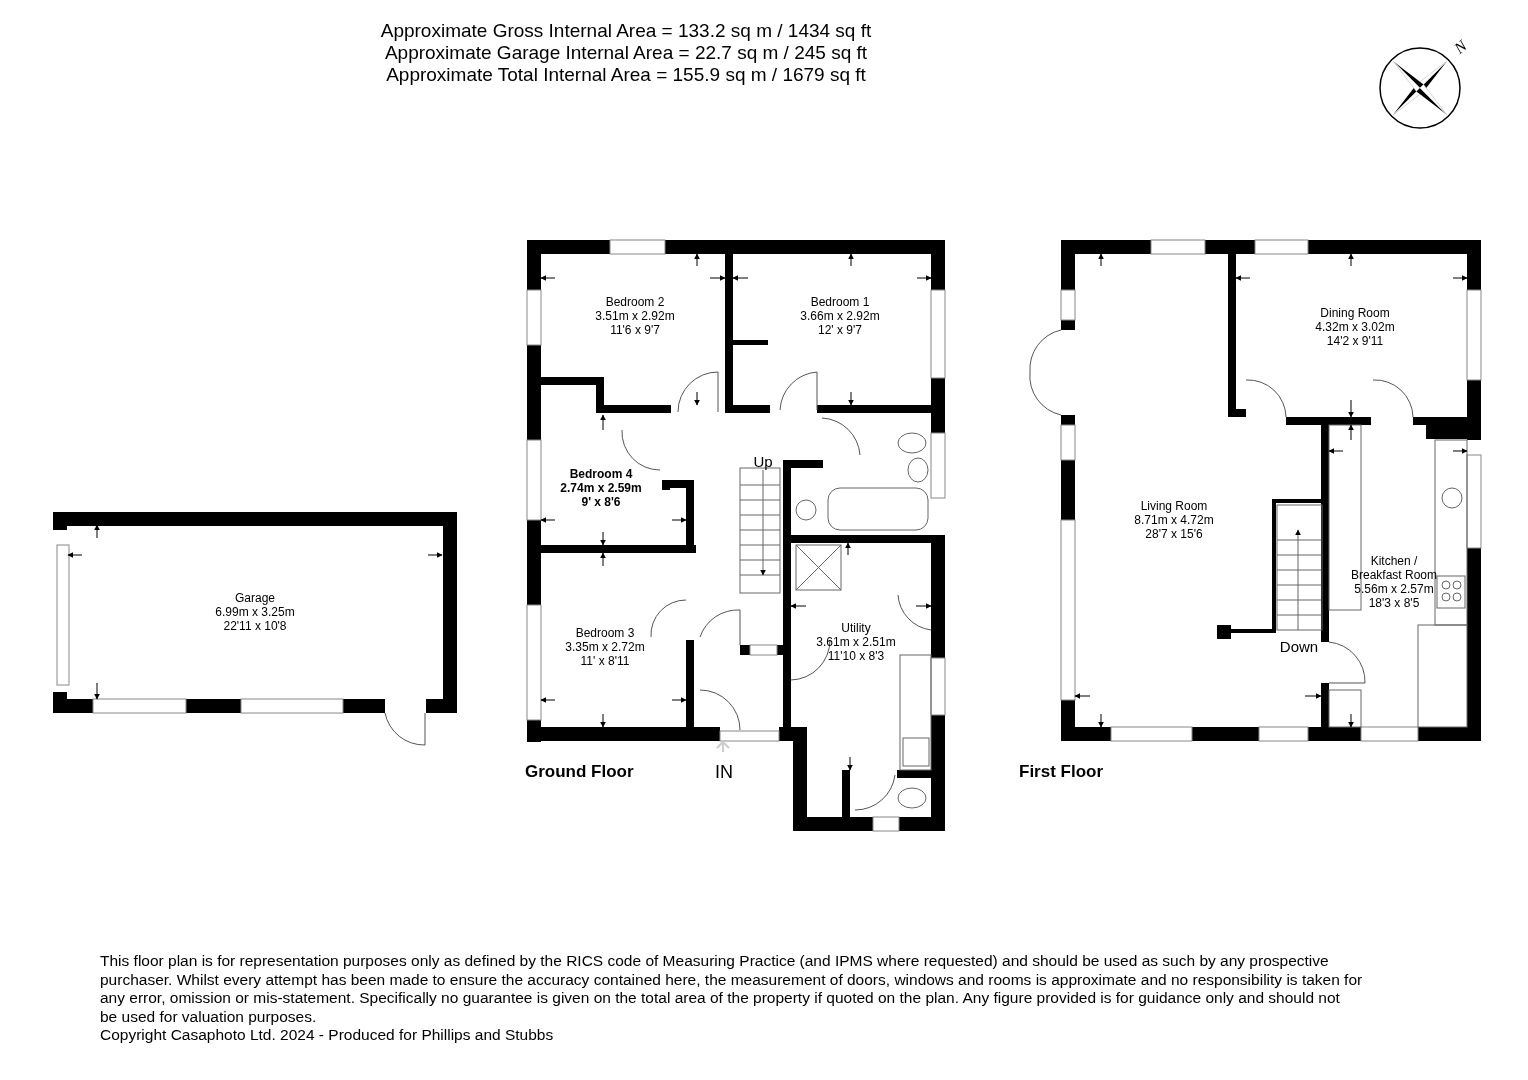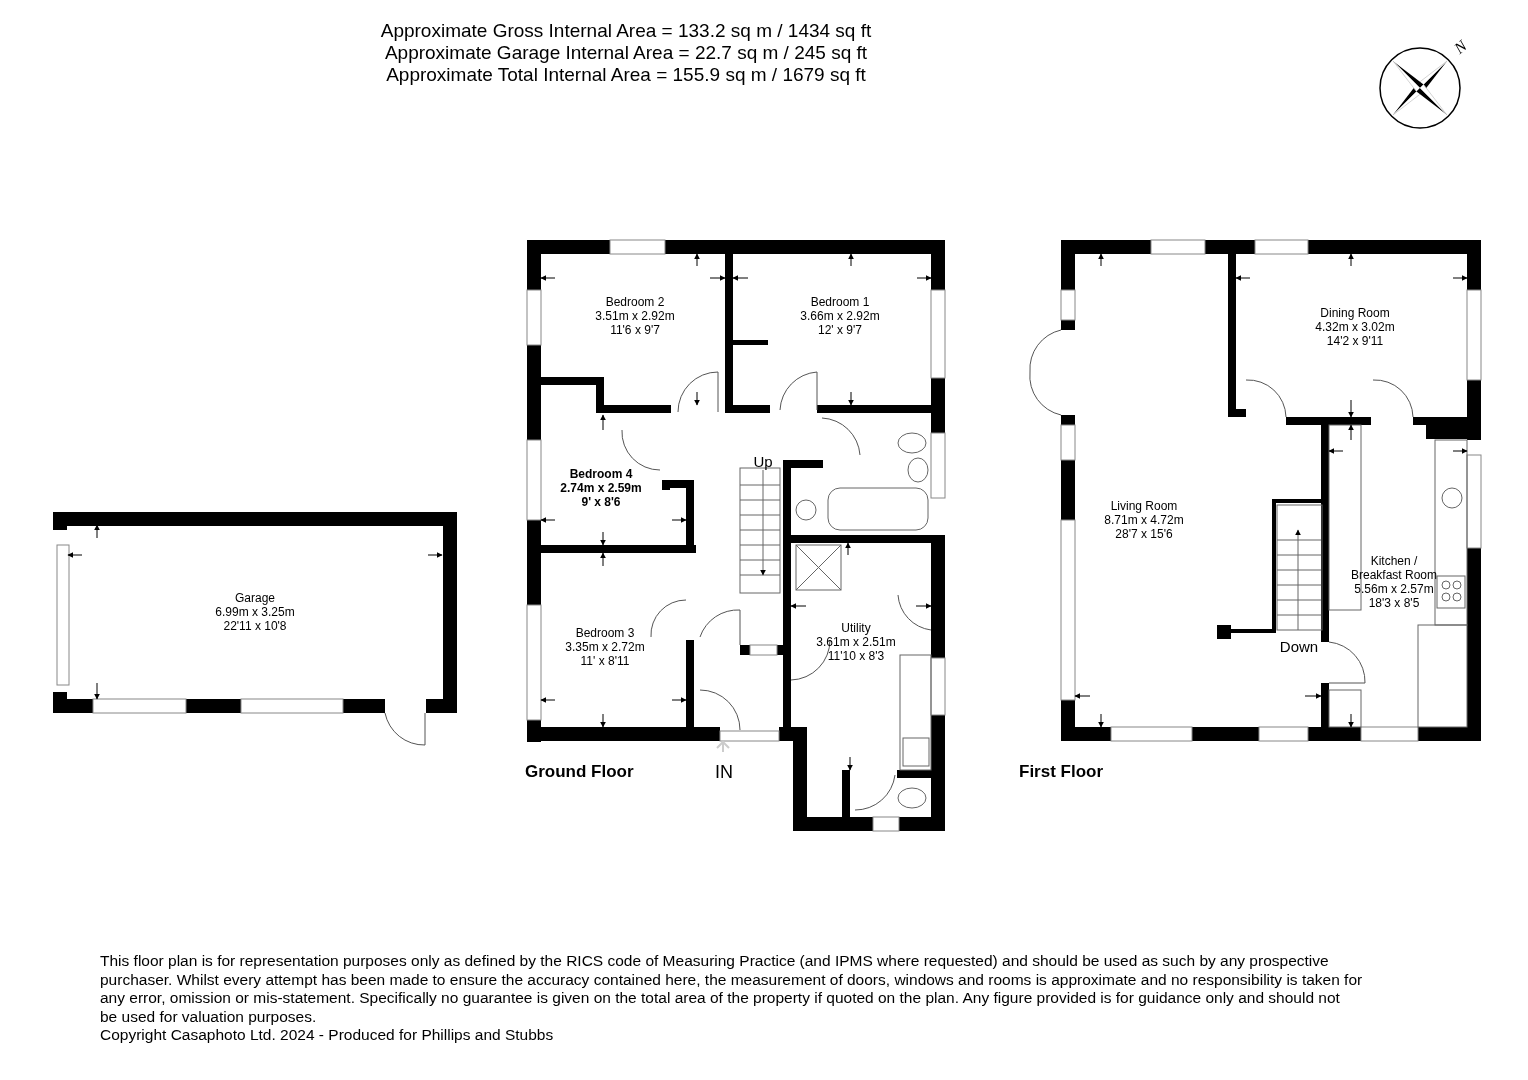--- a/index.html
+++ b/index.html
@@ -285,21 +285,21 @@
 </div>
 <div class="room-label" style="left:856px; top:621px;">
   <div>Utility</div>
   <div>3.61m x 2.51m</div>
   <div>11'10 x 8'3</div>
 </div>
 <div class="small-label" style="left:763px; top:453px;">Up</div>
 <div class="in-label" style="left:724px; top:762px;">IN</div>
 <div class="floor-label" style="left:525px; top:762px;">Ground Floor</div>
 
-<div class="room-label" style="left:1144px; top:499px;">
+<div class="room-label" style="left:1174px; top:499px;">
   <div>Living Room</div>
   <div>8.71m x 4.72m</div>
   <div>28'7 x 15'6</div>
 </div>
 <div class="room-label" style="left:1355px; top:306px;">
   <div>Dining Room</div>
   <div>4.32m x 3.02m</div>
   <div>14'2 x 9'11</div>
 </div>
 <div class="room-label" style="left:1394px; top:554px;">

